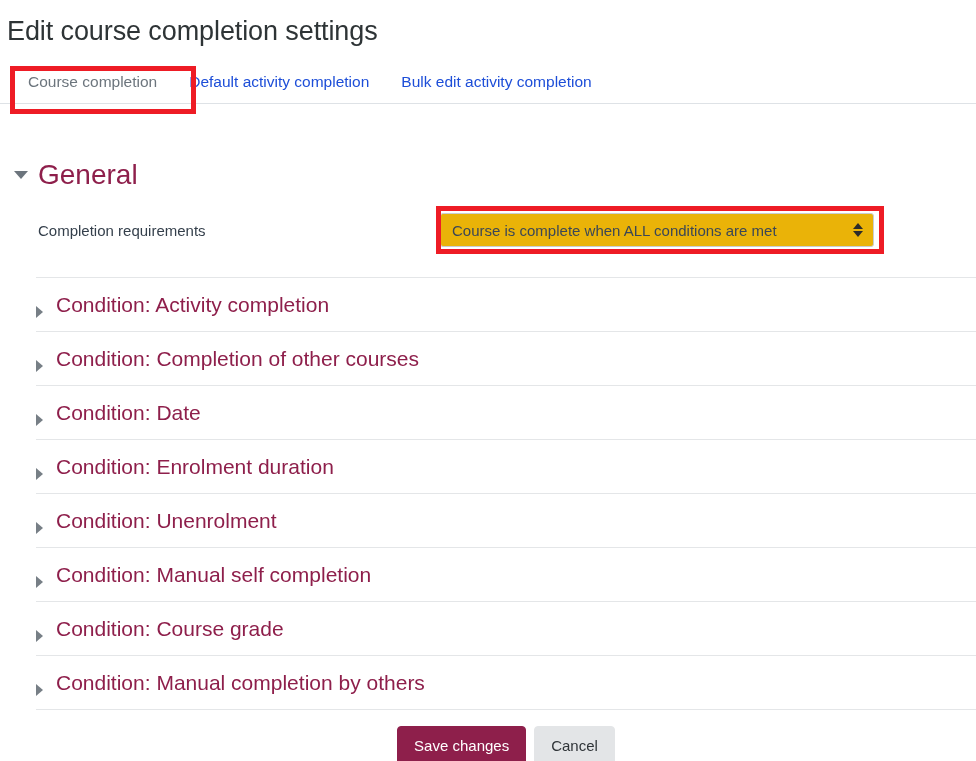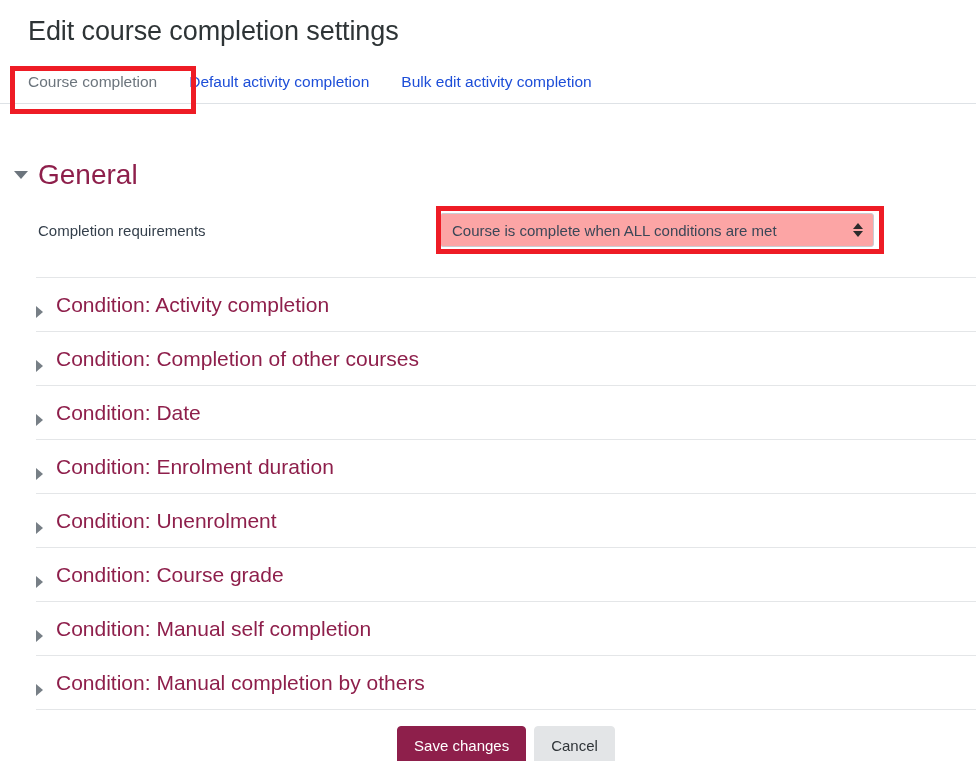--- a/index.html
+++ b/index.html
@@ -15,21 +15,21 @@
     overflow: hidden;
     position: relative;
   }
 
   
   .page-title {
     font-size: 27px;
     font-weight: 400;
     color: #2e3436;
     margin: 0;
-    padding: 14px 0 0 28px;
+    padding: 14px 0 0 7px;
     letter-spacing: -0.1px;
     line-height: 34px;
   }
 
   
   .tabs-wrap {
     position: relative;
     margin-top: 14px;
     height: 42px;
   }
@@ -131,21 +131,21 @@
     font-size: 15px;
     color: #343f4b;
     width: 402px;
     flex: 0 0 auto;
   }
   .select-box {
     width: 434px;
     height: 34px;
     border: 1px solid #c9ced3;
     border-radius: 3px;
-    background: #fca5a5;
+    background: #eab308;
     display: flex;
     align-items: center;
     justify-content: space-between;
     padding: 0 10px 0 11px;
     box-sizing: border-box;
     font-size: 15px;
     color: #3b4757;
     cursor: pointer;
   }
   .select-value {
@@ -327,28 +327,28 @@
     <div class="condition-row">
       <span class="condition-inner">
         <span class="caret caret-right"></span>
         <span class="condition-title">Condition: Unenrolment</span>
       </span>
     </div>
 
     <div class="condition-row">
       <span class="condition-inner">
         <span class="caret caret-right"></span>
+        <span class="condition-title">Condition: Manual self completion</span>
+      </span>
+    </div>
+
+    <div class="condition-row">
+      <span class="condition-inner">
+        <span class="caret caret-right"></span>
         <span class="condition-title">Condition: Course grade</span>
-      </span>
-    </div>
-
-    <div class="condition-row">
-      <span class="condition-inner">
-        <span class="caret caret-right"></span>
-        <span class="condition-title">Condition: Manual self completion</span>
       </span>
     </div>
 
     <div class="condition-row">
       <span class="condition-inner">
         <span class="caret caret-right"></span>
         <span class="condition-title">Condition: Manual completion by others</span>
       </span>
     </div>
 

